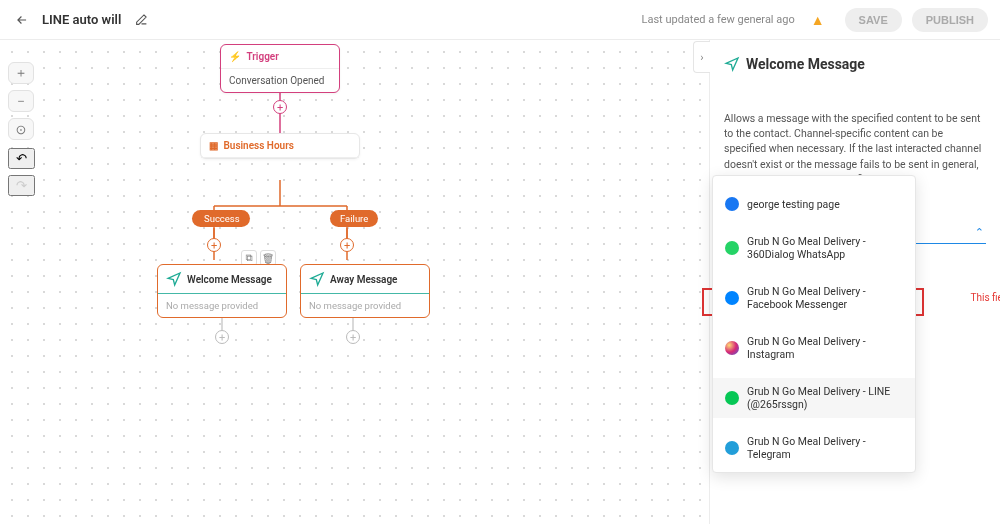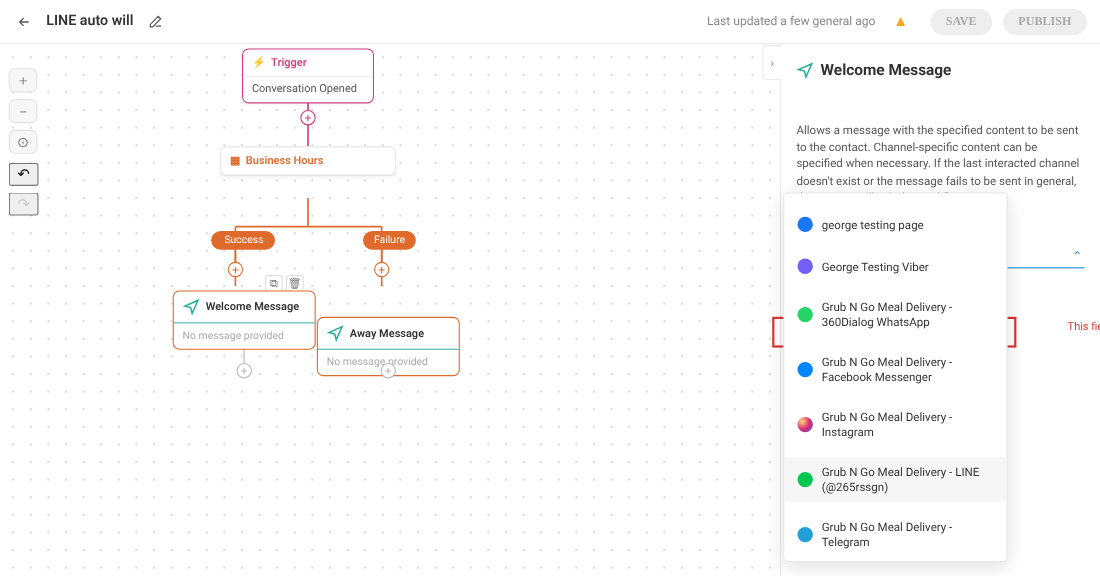--- a/index.html
+++ b/index.html
@@ -4,21 +4,21 @@
 <style>
   * { box-sizing: border-box; }
   html, body { margin:0; padding:0; width:1000px; height:524px; font-family:-apple-system,BlinkMacSystemFont,"Segoe UI",Roboto,Arial,sans-serif; font-size:11px; color:#333; background:#fff; overflow:hidden; }
 
   
   .topbar { height:40px; border-bottom:1px solid #ececec; display:flex; align-items:center; padding:0 12px; gap:10px; }
   .topbar .title { font-size:13px; font-weight:600; }
   .topbar .spacer { flex:1; }
   .topbar .meta { color:#888; font-size:11px; margin-right:6px; }
   .topbar .warn { color:#f5a623; font-size:14px; margin-right:10px; }
-  .btn { border:none; border-radius:14px; padding:6px 14px; font-size:11px; font-weight:600; cursor:pointer;font-family:Liberation Serif, serif; }
+  .btn { border:none; border-radius:14px; padding:6px 14px; font-size:11px; font-weight:600; cursor:pointer; }
   .btn-disabled { background:#eee; color:#aaa; }
   .ico-btn { width:20px; height:20px; display:flex; align-items:center; justify-content:center; color:#555; cursor:pointer; }
 
   
   .main { position:absolute; top:40px; left:0; right:0; bottom:0; }
 
   
   .canvas { position:absolute; left:0; top:0; right:291px; bottom:0; background-image:radial-gradient(#d9d9d9 1px, transparent 1px); background-size:16px 16px; background-position:4px 4px; }
 
   
@@ -148,21 +148,21 @@
     <div class="msg-node" style="position:absolute; left:157px; top:224px;">
       <div class="node-hd">
         <svg class="send-ico" viewBox="0 0 24 24" fill="none" stroke="#1eab95" stroke-width="2">
             <path d="M3 11l18-8-8 18-2-8-8-2z"></path>
           </svg>
         <span>Welcome Message</span>
       </div>
       <div class="node-bd">No message provided</div>
     </div>
 
-    <div class="msg-node" style="position:absolute; left:288px; top:224px;margin-top:24px;">
+    <div class="msg-node" style="position:absolute; left:300px; top:224px;">
       <div class="node-hd">
         <svg class="send-ico" viewBox="0 0 24 24" fill="none" stroke="#1eab95" stroke-width="2">
             <path d="M3 11l18-8-8 18-2-8-8-2z"></path>
           </svg>
         <span>Away Message</span>
       </div>
       <div class="node-bd">No message provided</div>
     </div>
 
     <div class="add-ring grey" style="left:215px; top:290px;">+</div>
@@ -184,24 +184,20 @@
       <input class="fld-input" readonly="" value="Last Interacted Channel" style="">
       <span class="chev">⌃</span>
     </div>
 
     <div class="dropdown" id="dd">
         <div class="dd-item">
           <span class="dd-ico c-fb"></span>
           <span>george testing page</span>
         </div>
         <div class="dd-item">
-          <span class="dd-ico c-viber"></span>
-          <span>George Testing Viber</span>
-        </div>
-        <div class="dd-item">
           <span class="dd-ico c-wa"></span>
           <span>Grub N Go Meal Delivery - 360Dialog WhatsApp</span>
         </div>
         <div class="dd-item">
           <span class="dd-ico c-msgr"></span>
           <span>Grub N Go Meal Delivery - Facebook Messenger</span>
         </div>
         <div class="dd-item">
           <span class="dd-ico c-ig"></span>
           <span>Grub N Go Meal Delivery - Instagram</span>

